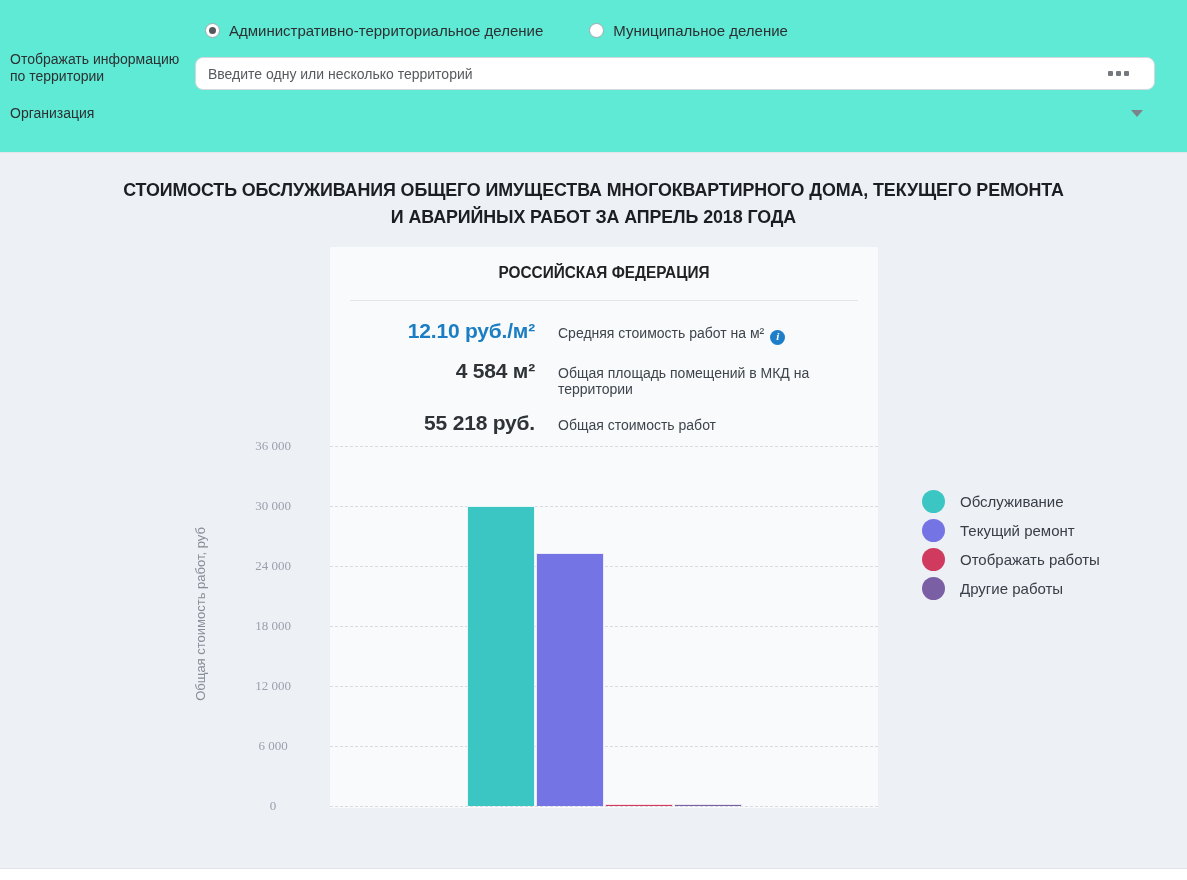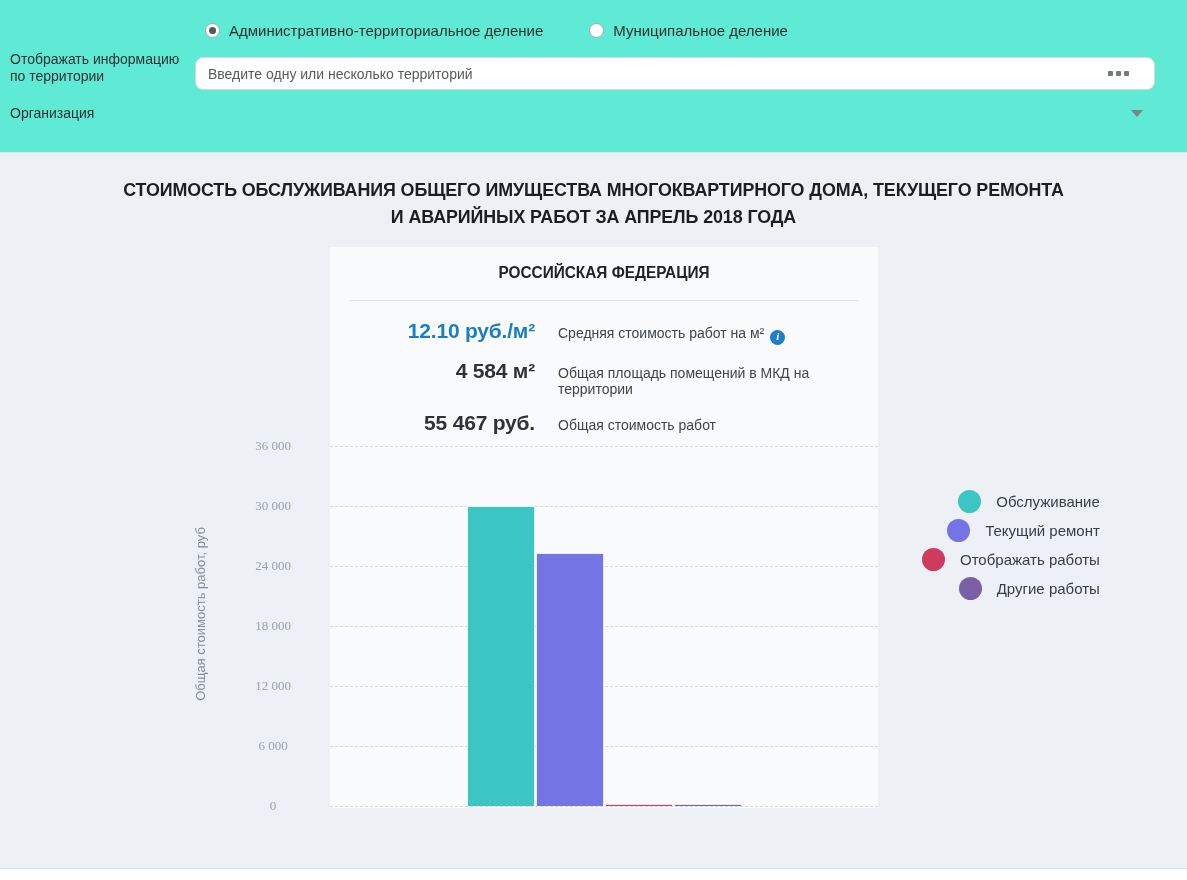--- a/index.html
+++ b/index.html
@@ -66,21 +66,21 @@
     border:1px solid rgba(255,255,255,.85); border-bottom:none; }
 
   .y-axis-ticks { position:absolute; left:228px; top:446px; width:90px; height:360px; }
   .ytick { position:absolute; right:0; width:90px; text-align:center;
     font-size:13px; color:#9aa1ac;font-family:Liberation Serif, serif; }
   .y-axis-title { position:absolute; left:200px; top:614px; white-space:nowrap;
     transform:translate(-50%,-50%) rotate(-90deg); font-size:13px; color:#878e97; }
 
   
   .legend { position:absolute; left:922px; top:490px; }
-  .legend-item { display:flex; align-items:center; margin-bottom:6px; cursor:pointer;justify-content:flex-end; }
+  .legend-item { display:flex; align-items:center; margin-bottom:6px; cursor:pointer; }
   .legend-dot { width:23px; height:23px; border-radius:50%; flex:0 0 auto; }
   .legend-label { margin-left:15px; font-size:15px; color:#383e45; }
 </style>
 </head>
 <body>
 
 <div id="app">
 
   <div class="filter-bar">
 
@@ -121,21 +121,21 @@
     <div class="stats">
       <div class="stat-row">
         <span class="stat-value blue">12.10 руб./м²</span>
         <span class="stat-label"><span>Средняя стоимость работ на м²</span><span class="info-icon">i</span></span>
       </div>
       <div class="stat-row">
         <span class="stat-value">4 584 м²</span>
         <span class="stat-label">Общая площадь помещений в МКД на территории</span>
       </div>
       <div class="stat-row">
-        <span class="stat-value">55 467 руб.</span>
+        <span class="stat-value">55 218 руб.</span>
         <span class="stat-label">Общая стоимость работ</span>
       </div>
     </div>
 
     <div class="plot-area">
         <div class="gridline" style="top: 360px;"></div>
         <div class="gridline" style="top: 300px;"></div>
         <div class="gridline" style="top: 240px;"></div>
         <div class="gridline" style="top: 180px;"></div>
         <div class="gridline" style="top: 120px;"></div>

